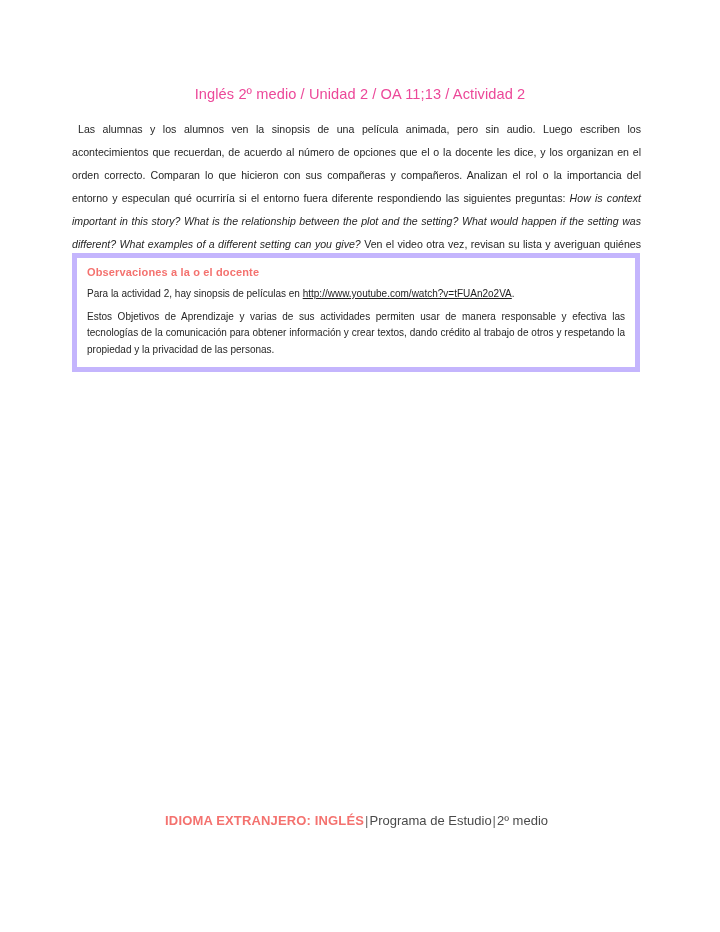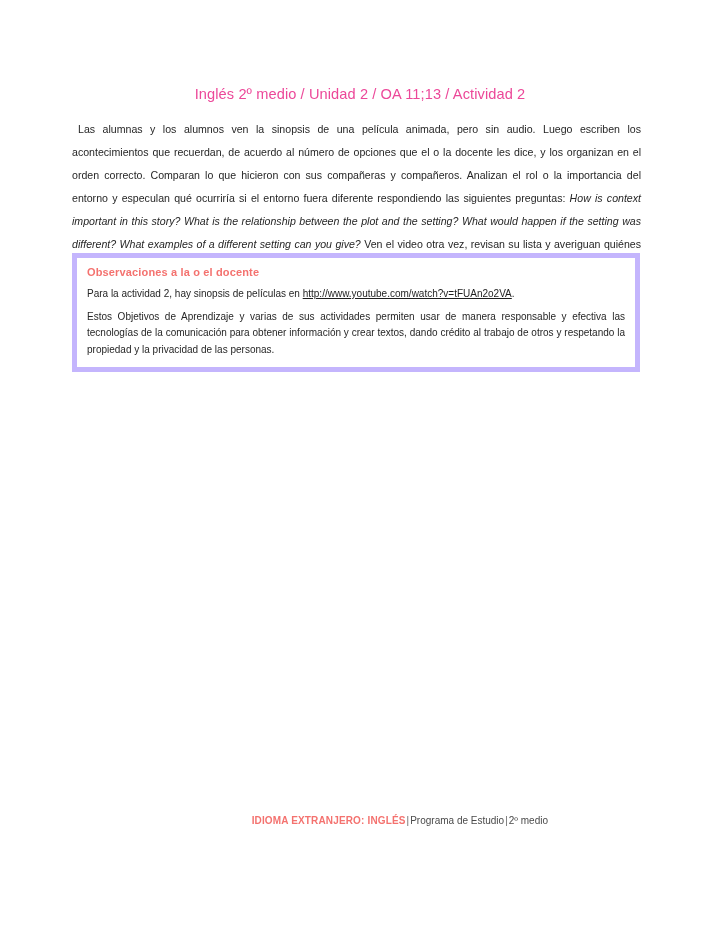--- a/index.html
+++ b/index.html
@@ -100,21 +100,21 @@
 
   
   .footer {
     position: absolute;
     left: 0;
     top: 815px;
     width: 628px;
     padding-right: 80px;
     box-sizing: border-box;
     text-align: right;
-    font-size: 10px;
+    font-size: 13px;
     line-height: 11px;
     color: #3a3a3a;
     white-space: nowrap;
   }
   .footer-strong {
     color: #f4726f;
     font-weight: bold;
     letter-spacing: 0.15px;
   }
   .footer-sep {

